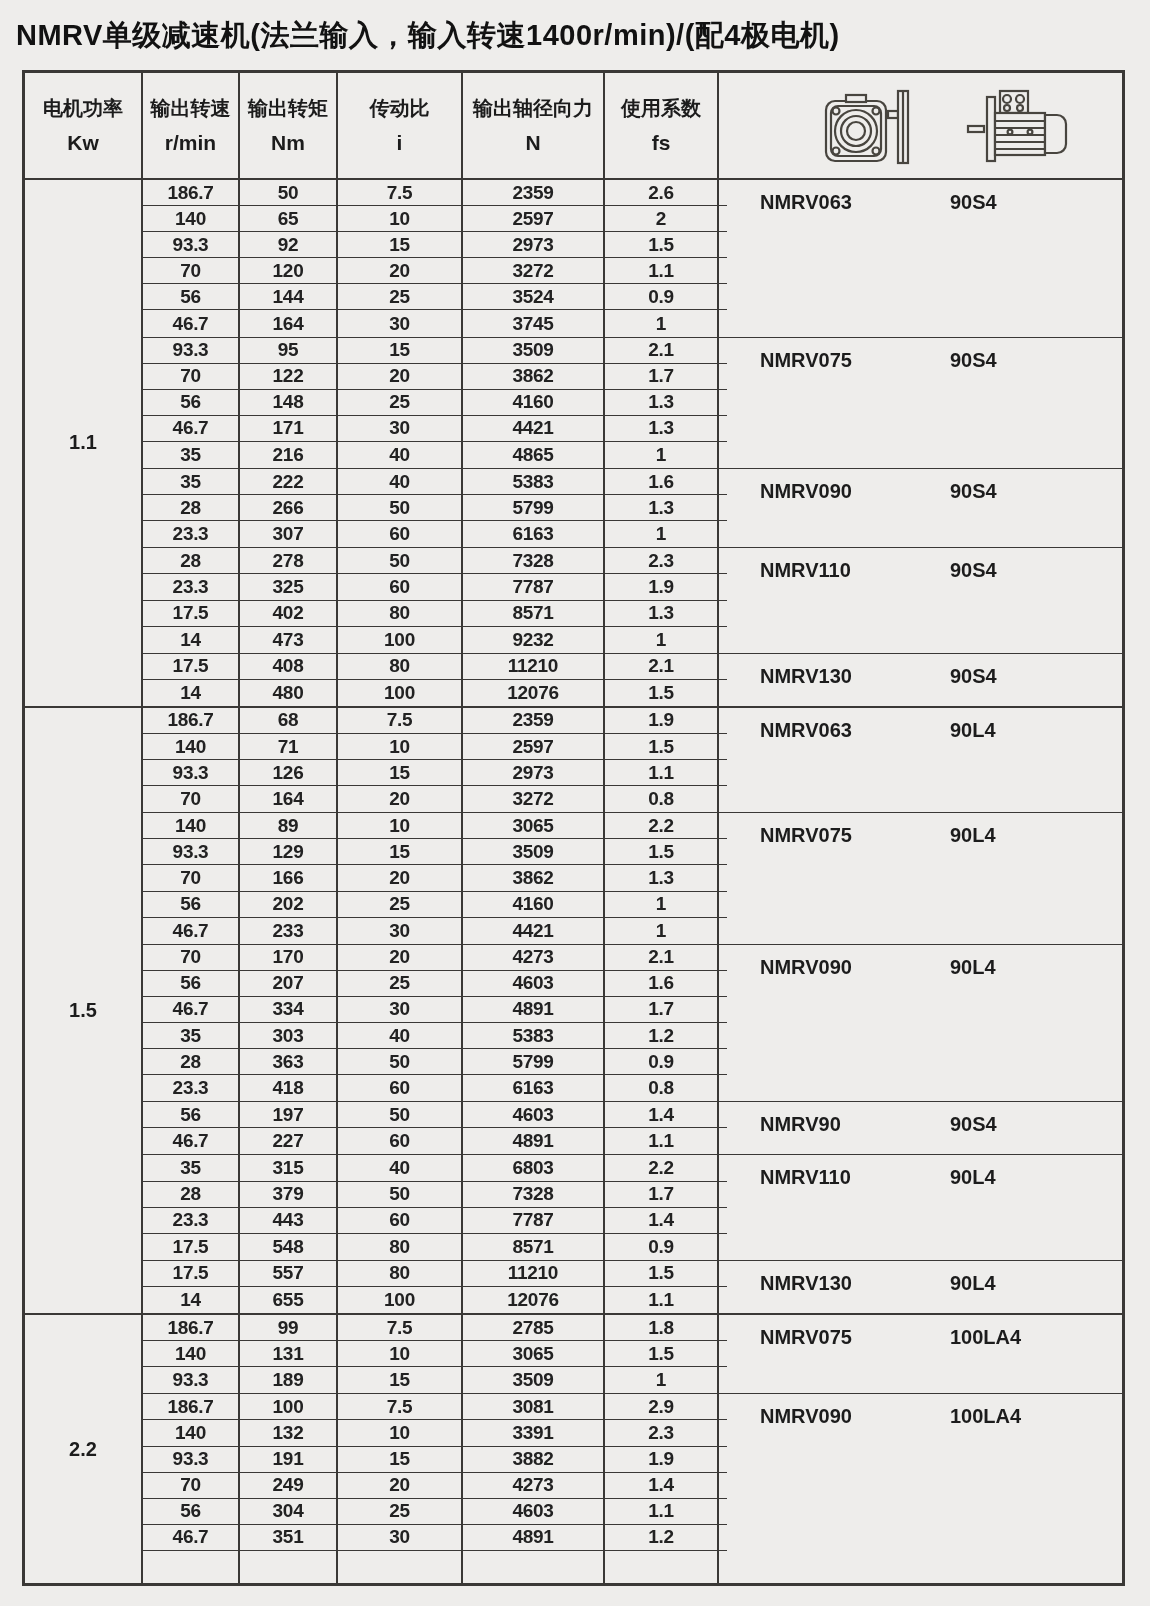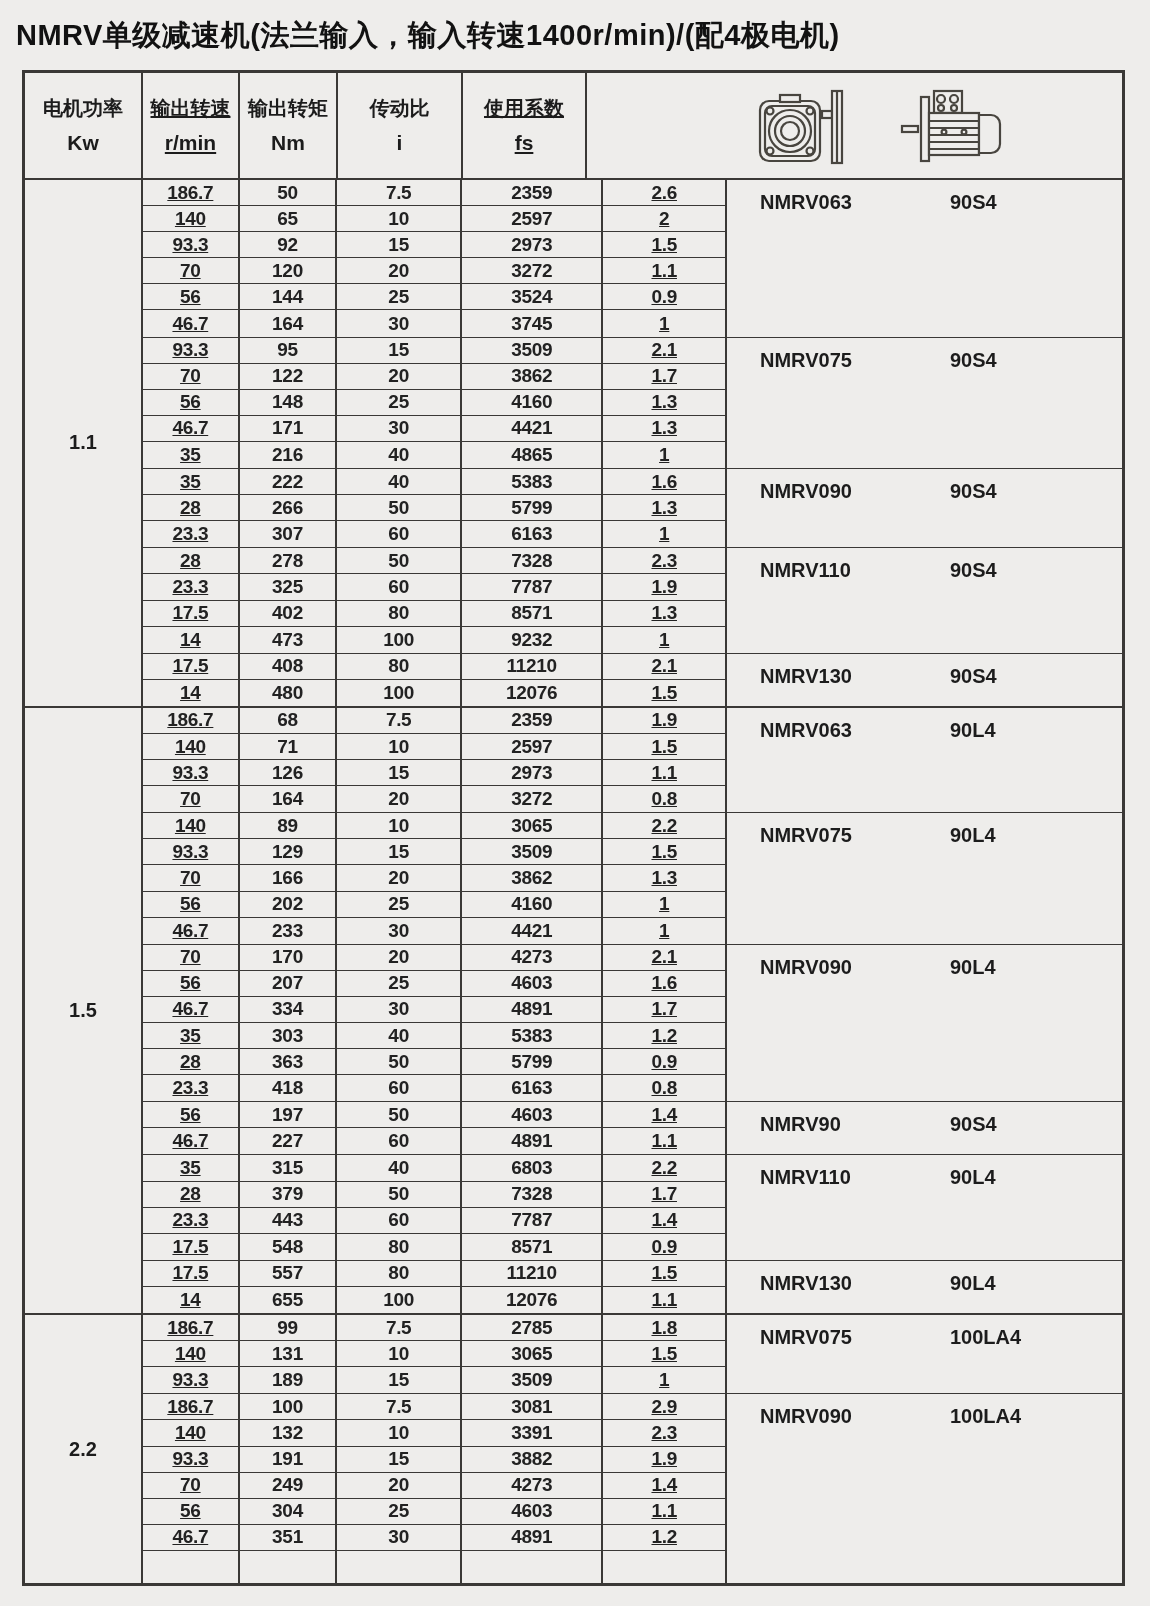--- a/index.html
+++ b/index.html
@@ -60,25 +60,25 @@
     align-items:center;
     border-right:none;
     flex-direction:row;
     gap:0;
   }
   .hicons svg{flex:0 0 auto;}
   .gicon{margin-left:42px;}
   .micon{margin-left:46px;}
   
   .c0{width:118px;}
-  .c1{width:97px;text-decoration:underline;}
+  .c1{width:97px;}
   .c2{width:98px;}
   .c3{width:125px;}
   .c4{width:142px;}
-  .c5{width:124px;text-decoration:underline;}
+  .c5{width:114px;}
   
   .tbody{
     flex:1;
     display:flex;
     flex-direction:column;
   }
   .section{
     display:flex;
     border-bottom:2.4px solid var(--line);
   }
@@ -158,20 +158,24 @@
       <div>输出转速</div>
       <div class="unit">r/min</div>
     </div>
     <div class="hcell c2">
       <div>输出转矩</div>
       <div class="unit">Nm</div>
     </div>
     <div class="hcell c3">
       <div>传动比</div>
       <div class="unit">i</div>
+    </div>
+    <div class="hcell c4">
+      <div>输出轴径向力</div>
+      <div class="unit">N</div>
     </div>
     <div class="hcell c5">
       <div>使用系数</div>
       <div class="unit">fs</div>
     </div>
     <div class="hcell hicons">
       <svg class="gicon" width="104" height="82" viewBox="0 0 104 82" fill="none" stroke="#48453f" stroke-width="2.2">
         <rect x="14" y="16" width="60" height="60" rx="9" fill="#eeedeb"></rect>
         <rect x="19" y="21" width="50" height="50" rx="7"></rect>
         <rect x="34" y="10" width="20" height="7" fill="#eeedeb"></rect>

